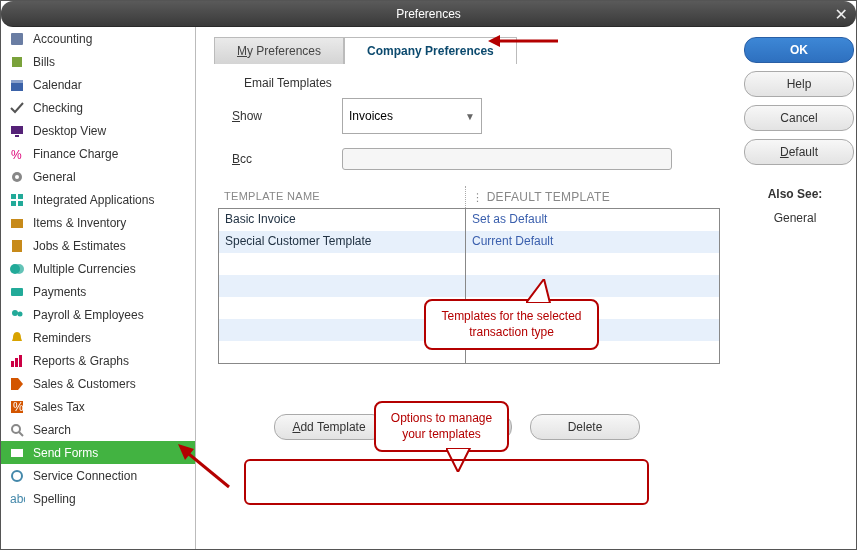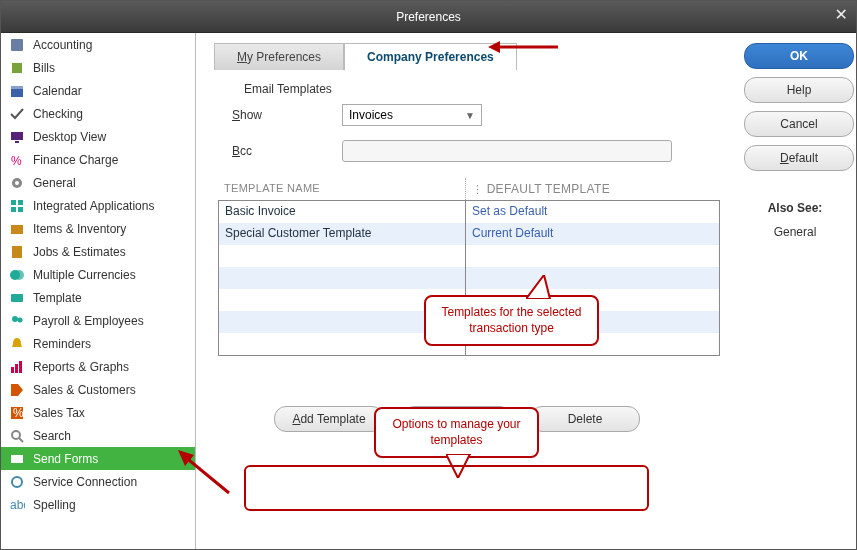--- a/index.html
+++ b/index.html
@@ -1,18 +1,18 @@
 <!DOCTYPE html>
 <html><head>
 <meta charset="utf-8">
 <style>
 * { box-sizing: border-box; margin: 0; padding: 0; font-family: Arial, sans-serif; font-size: 12px; }
 body { background: #fff; }
 .window { width: 857px; height: 550px; border: 1px solid #555; background: #fff; display: flex; flex-direction: column; }
-.titlebar { background: linear-gradient(#5a5a5a,#3a3a3a); color: #fff; height: 32px; display: flex; align-items: center; justify-content: center; position: relative; border-bottom: 1px solid #2a2a2a; }
+.titlebar { background: linear-gradient(#5a5a5a,#3a3a3a); color: #fff; height: 26px; display: flex; align-items: center; justify-content: center; position: relative; border-bottom: 1px solid #2a2a2a; border-radius: 12px; }
 .titlebar .close { position: absolute; right: 8px; top: 4px; font-size: 16px; cursor: pointer; color: #eee; }
 .body { flex: 1; display: flex; background: #fff; overflow: hidden; }
 
 
 .sidebar { width: 195px; background: #fff; border-right: 1px solid #bbb; overflow-y: auto; position: relative; }
 .sidebar::-webkit-scrollbar { width: 14px; }
 .sidebar::-webkit-scrollbar-thumb { background:#bdbdbd; border:1px solid #999; }
 .sidebar-inner { }
 .side-item { display: flex; align-items: center; height: 23px; padding: 0 6px; cursor: pointer; color: #333; }
 .side-item.selected { background: #42b341; color: #fff; }
@@ -21,21 +21,21 @@
 
 
 .center { flex:1; padding: 10px 14px 14px 18px; position:relative; }
 .tabs { display:flex; margin-bottom: 12px; }
 .tab { padding: 6px 22px; border:1px solid #bbb; background: linear-gradient(#eaeaea,#d4d4d4); color:#444; cursor:pointer; font-size:12px; border-bottom:none; }
 .tab.active { background:#fff; color:#0c4a6e; font-weight:bold; }
 .tab u { text-decoration:underline; }
 .formrow { display:flex; align-items:center; margin: 8px 0 14px 18px; }
 .formrow .label { width: 110px; color:#333; }
 .section-head { margin-left:30px; margin-bottom:4px; color:#333; }
-.select { width:140px; height:22px; border:1px solid #aaa; background:#fff; display:flex; align-items:center; padding:0 6px; justify-content:space-between; cursor:pointer; }
+.select { width:140px; height:36px; border:1px solid #aaa; background:#fff; display:flex; align-items:center; padding:0 6px; justify-content:space-between; cursor:pointer; }
 .select .caret { font-size:10px; color:#666; }
 .input { flex:1; max-width:330px; height:22px; border:1px solid #aaa; border-radius:3px; background:#f6f6f6; }
 .table-head { display:flex; margin:16px 0 0 4px; }
 .table-head div { color:#888; font-size:11px; letter-spacing:.3px; padding:4px 6px; border-left:1px dotted #aaa; }
 .table-head div:first-child { border-left:none; }
 .th-name { width:247px; }
 .th-def { width:216px; }
 .tbl { border:1px solid #888; margin-left:4px; }
 .row { display:flex; height:22px; }
 .row:nth-child(odd){background:#fff;}
@@ -43,21 +43,21 @@
 .cell-name { width:247px; padding:3px 6px; color:#234; border-right:1px solid #888; }
 .cell-def { width:216px; padding:3px 6px; color:#3a5fad; cursor:pointer; }
 .btnrow { display:flex; gap:18px; margin: 50px 0 0 60px; }
 .btn { height:26px; min-width:110px; padding: 0 14px; background: linear-gradient(#f7f7f7,#e3e3e3); border:1px solid #aaa; border-radius:12px; cursor:pointer; display:flex; align-items:center; justify-content:center; color:#333; }
 .btn.primary-accent { background:linear-gradient(#dcdcdc,#c9c9c9); }
 .btn.blue { background: linear-gradient(#3d87d6,#2e70bf); color:#fff; font-weight:bold; border-color:#2a5fa5; }
 
 
 .right { width:122px; padding:10px 10px 0 10px; }
 .right .btn { width:100%; margin-bottom:8px; }
-.also-head { font-weight:bold; margin: 30px 0 10px 0; color:#333; text-align:center; }
+.also-head { font-weight:bold; margin: 22px 0 10px 0; color:#333; text-align:center; }
 .also-link { color:#333; text-align:center; }
 
 
 .annotation-arrow { position:absolute; pointer-events:none; }
 .callout { position:absolute; border:2px solid #b40000; border-radius:8px; background:#fff; padding:8px 12px; color:#b40000; text-align:center; font-size:12px; line-height:1.3; }
 .redbox { position:absolute; border:2px solid #b40000; border-radius:6px; }
 </style>
 </head>
 <body>
 
@@ -164,21 +164,21 @@
               </svg>
             </span>
             <span>Multiple Currencies</span>
           </div>
           <div class="side-item">
             <span class="icon">
               <svg viewBox="0 0 16 16">
                 <rect x="2" y="4" width="12" height="8" rx="1" fill="#2a9"></rect>
               </svg>
             </span>
-            <span>Template</span>
+            <span>Payments</span>
           </div>
           <div class="side-item">
             <span class="icon">
               <svg viewBox="0 0 16 16">
                 <circle cx="6" cy="6" r="3" fill="#2a9"></circle>
                 <circle cx="11" cy="7" r="2.5" fill="#2a9"></circle>
               </svg>
             </span>
             <span>Payroll &amp; Employees</span>
           </div>
@@ -327,28 +327,28 @@
       <svg class="annotation-arrow" style="left:292px; top:4px;" width="70" height="20">
         <line x1="70" y1="10" x2="10" y2="10" stroke="#b40000" stroke-width="3"></line>
         <polygon points="0,10 12,4 12,16" fill="#b40000"></polygon>
       </svg>
 
       <svg class="annotation-arrow" style="left:-22px; top:415px;" width="62" height="50">
         <line x1="55" y1="45" x2="10" y2="8" stroke="#b40000" stroke-width="3"></line>
         <polygon points="4,2 20,7 11,18" fill="#b40000"></polygon>
       </svg>
 
-      <div class="callout" style="left:228px; top:262px; width:175px;">
+      <div class="callout" style="left:228px; top:272px; width:175px;">
         <span>Templates for the selected transaction type</span>
         <svg style="position:absolute; top:-22px; left:100px;" width="30" height="24">
             <polygon points="0,24 24,24 18,0" fill="#fff" stroke="#b40000" stroke-width="2"></polygon>
           </svg>
       </div>
 
-      <div class="callout" style="left:178px; top:374px; width:165px;">
+      <div class="callout" style="left:178px; top:374px; width:135px;">
         <span>Options to manage your templates</span>
         <svg style="position:absolute; bottom:-22px; left:70px;" width="30" height="24">
             <polygon points="0,0 24,0 12,24" fill="#fff" stroke="#b40000" stroke-width="2"></polygon>
           </svg>
       </div>
 
       <div class="redbox" style="left:48px; top:432px; width:405px; height:46px;"></div>
     </div>
 
     <div class="right">

